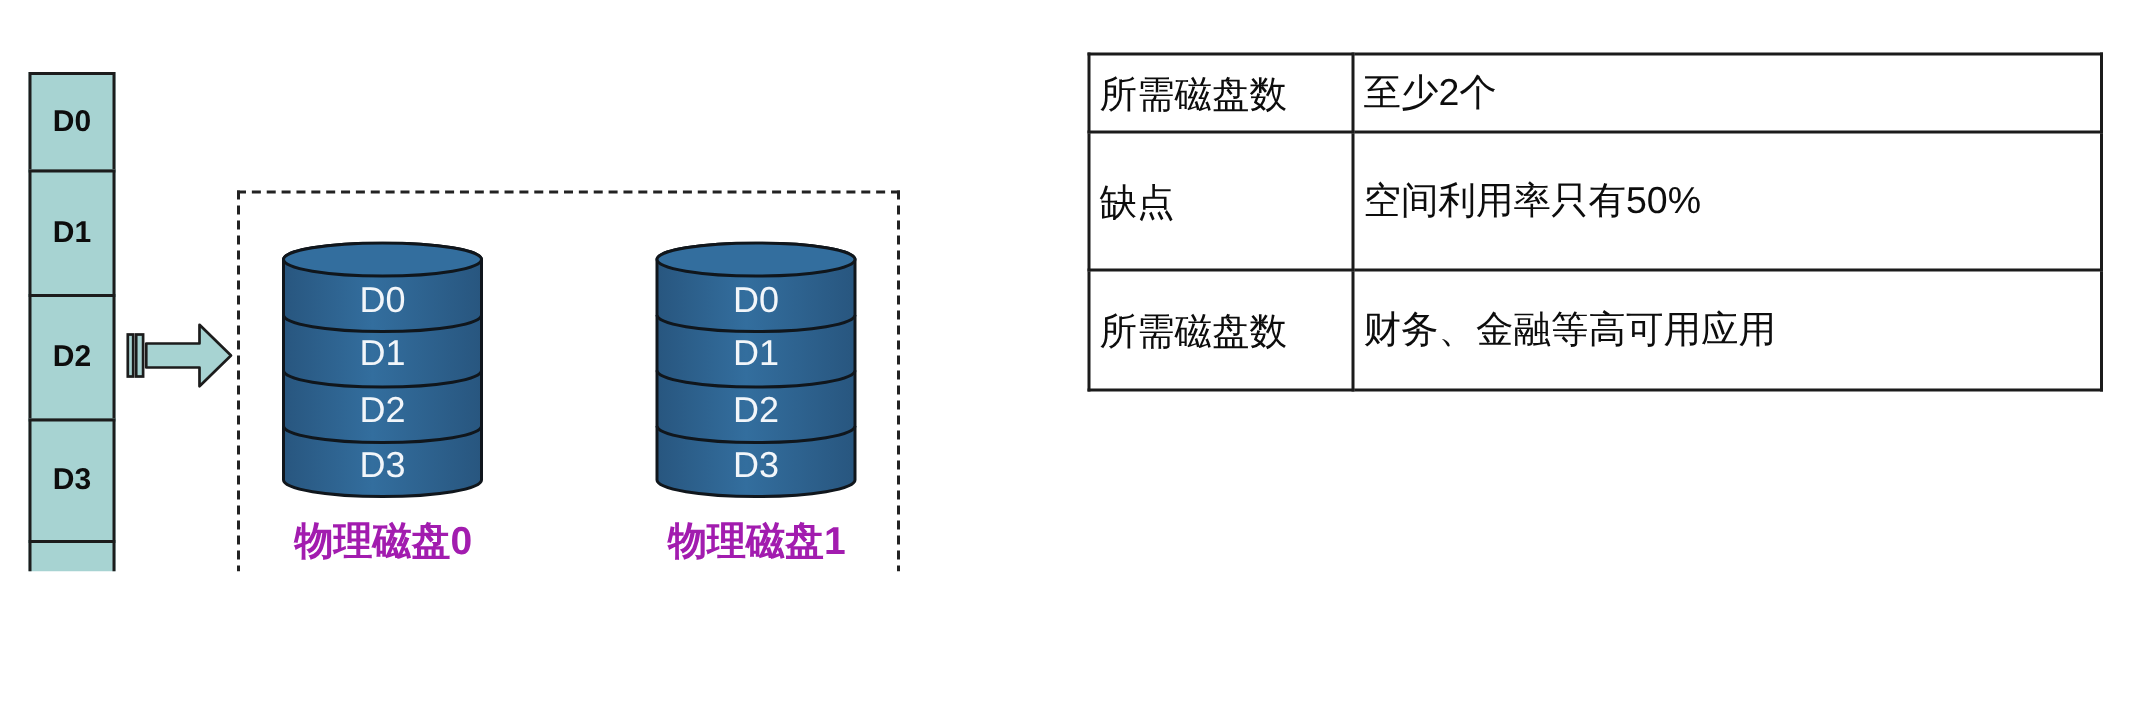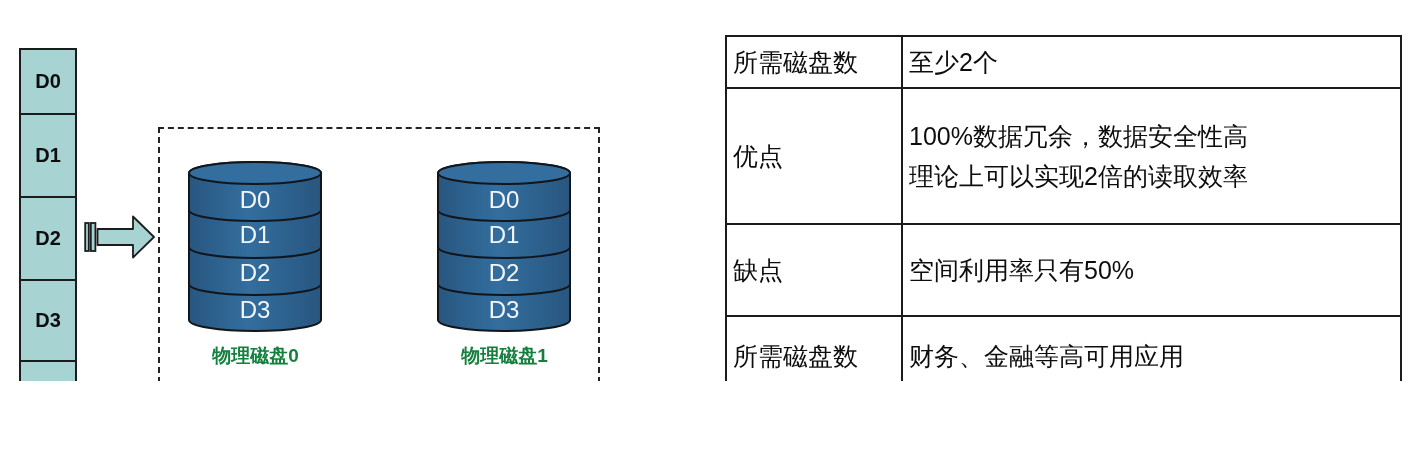--- a/index.html
+++ b/index.html
@@ -19,21 +19,21 @@
 
   
   .mirror-box{position:absolute;left:158px;top:127px;width:442px;height:266px;
     box-sizing:border-box;border:2px dashed #222222;}
 
   
   .disk{position:absolute;width:137px;text-align:center;}
   .disk-0{left:187px;top:161px;}
   .disk-1{left:436px;top:161px;}
   .disk svg{display:block;}
-  .disk-caption{margin-top:9px;font-size:19px;font-weight:bold;color:#15803d;white-space:nowrap;}
+  .disk-caption{margin-top:9px;font-size:26px;font-weight:bold;color:#a21caf;white-space:nowrap;}
   .disk-seg-label{font-size:24px;fill:#f2f6fa;}
 
   
   .raid-table{position:absolute;left:725px;top:35px;border-collapse:collapse;
     width:677px;table-layout:fixed;}
   .raid-table td{border:2px solid #1b1b1b;vertical-align:middle;
     font-size:25px;color:#0d0d0d;padding:0 6px;}
   .col-h{width:162px;}
   .r1{height:52px}.r2{height:136px}.r3{height:92px}.r4{height:80px}
   .val-line{line-height:1.62;}
@@ -107,27 +107,20 @@
   </div>
 
   <table class="raid-table">
     <tbody>
       <tr class="r1">
         <td class="col-h">所需磁盘数</td>
         <td>
           <div class="val-line">至少2个</div>
         </td>
       </tr>
-      <tr class="r2">
-        <td class="col-h">优点</td>
-        <td>
-          <div class="val-line">100%数据冗余，数据安全性高</div>
-          <div class="val-line">理论上可以实现2倍的读取效率</div>
-        </td>
-      </tr>
       <tr class="r3">
         <td class="col-h">缺点</td>
         <td>
           <div class="val-line">空间利用率只有50%</div>
         </td>
       </tr>
       <tr class="r4">
         <td class="col-h">所需磁盘数</td>
         <td>
           <div class="val-line">财务、金融等高可用应用</div>

